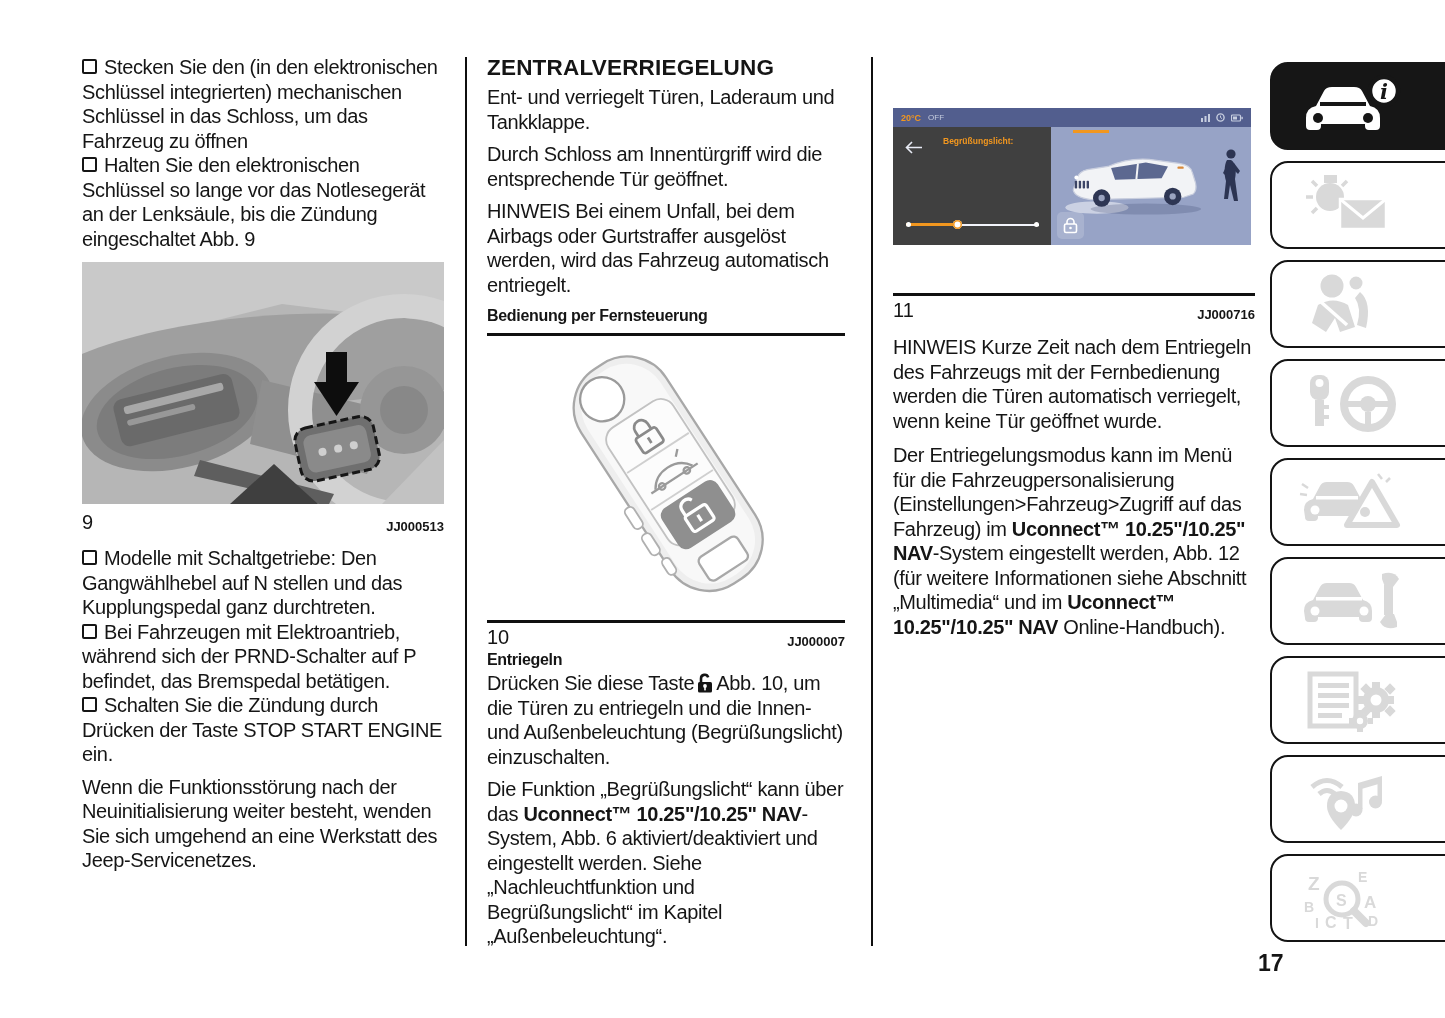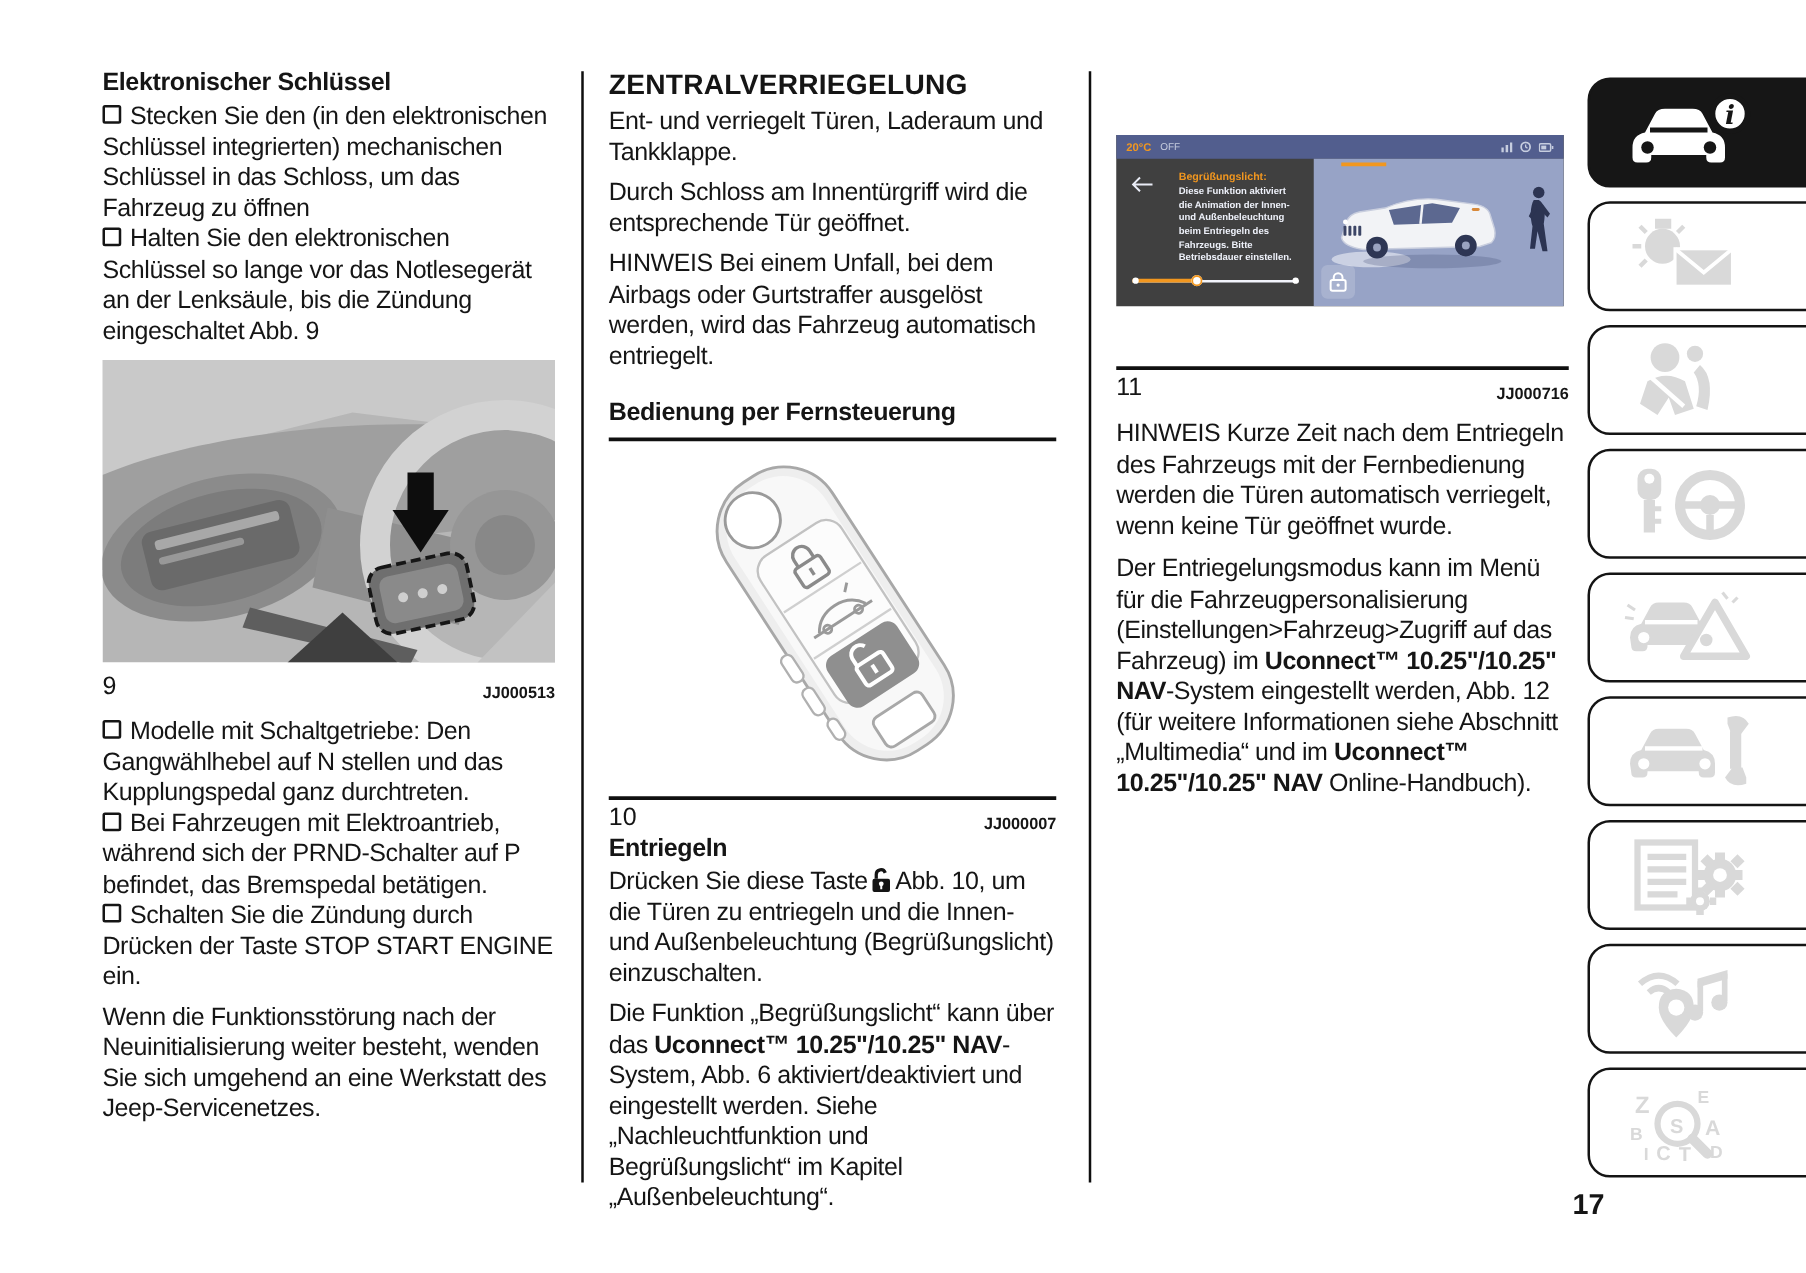--- a/index.html
+++ b/index.html
@@ -8,21 +8,21 @@
   
   .col{position:absolute;top:55px;}
   .col-left{left:82px;width:362px;}
   .col-mid{left:487px;width:358px;}
   .col-right{left:893px;width:362px;}
   .vrule{position:absolute;top:57px;width:2px;height:889px;background:#0f0f0f;}
   .vrule-1{left:465px;} .vrule-2{left:871px;}
 
   h3.h-small{margin:0 0 3px 0;font-size:20px;font-weight:bold;letter-spacing:-0.3px;}
   h2.h-big{margin:0 0 4px 0;font-size:22.5px;font-weight:bold;letter-spacing:0.2px;}
-  h4.h-sub{margin:22px 0 8px 0;font-size:20px;font-weight:bold;letter-spacing:-0.3px;}
+  h4.h-sub{margin:10px 0 8px 0;font-size:16px;font-weight:bold;letter-spacing:-0.3px;}
   p{margin:0;font-size:20px;line-height:24.5px;letter-spacing:-0.35px;}
   p + p{margin-top:8px;}
   p.li{margin-top:0;}
   .sq{display:inline-block;width:11px;height:11px;border:2px solid #151515;border-radius:2px;
       margin-right:7px;vertical-align:baseline;}
   .bold{font-weight:bold;}
   .inline-icon{display:inline-block;vertical-align:-3px;margin:0 3px;}
 
   figure{margin:0;}
   .figcap{display:flex;justify-content:space-between;align-items:flex-end;margin-top:3px;}
@@ -73,21 +73,20 @@
   .tab.active{background:#161616;border-color:#161616;}
   .tab svg{margin-left:26px;}
   .page-number{position:absolute;left:1258px;top:950px;font-size:23px;font-weight:bold;}
 </style>
 </head>
 <body>
 
 <div class="page">
 
   <section class="col col-left">
-    <h3 class="h-small">Elektronischer Schlüssel</h3>
     <p class="li"><span class="sq"></span><span>Stecken Sie den (in den elektronischen Schlüssel integrierten) mechanischen Schlüssel in das Schloss, um das Fahrzeug zu öffnen</span></p>
     <p class="li"><span class="sq"></span><span>Halten Sie den elektronischen Schlüssel so lange vor das Notlesegerät an der Lenksäule, bis die Zündung eingeschaltet Abb. 9</span></p>
 
     <figure class="fig9">
       <svg width="362" height="242" viewBox="0 0 362 242">
         <rect width="362" height="242" fill="#b6b6b6"></rect>
         <polygon points="0,0 362,0 362,62 200,42 0,92" fill="#c9c9c9"></polygon>
         <path d="M0,92 C80,58 240,38 362,62 L362,128 L0,168 Z" fill="#9f9f9f"></path>
         <g transform="rotate(-14 95 150)">
           <ellipse cx="95" cy="150" rx="98" ry="56" fill="#8b8b8b"></ellipse>
@@ -213,21 +212,20 @@
               <rect x="10.4" y="2.8" width="1.4" height="2.4" fill="#c6cddf"></rect>
             </svg>
         </span>
       </div>
 
       <div class="sc-left">
         <svg class="sc-back" width="18" height="13" viewBox="0 0 18 13">
             <path d="M7,1 L1.5,6.5 L7,12 M1.5,6.5 H17" fill="none" stroke="#e9ecf6" stroke-width="1.6"></path>
           </svg>
         <div class="sc-h">Begrüßungslicht:</div>
-        <div class="sc-b">Diese Funktion aktiviert die Animation der Innen- und Außenbeleuchtung beim Entriegeln des Fahrzeugs. Bitte Betriebsdauer einstellen.</div>
         <div class="sc-slider">
           <div class="sl-base"></div>
           <div class="sl-fill"></div>
           <div class="sl-dot left"></div>
           <div class="sl-thumb"></div>
           <div class="sl-dot right"></div>
         </div>
       </div>
 
       <div class="sc-right">

